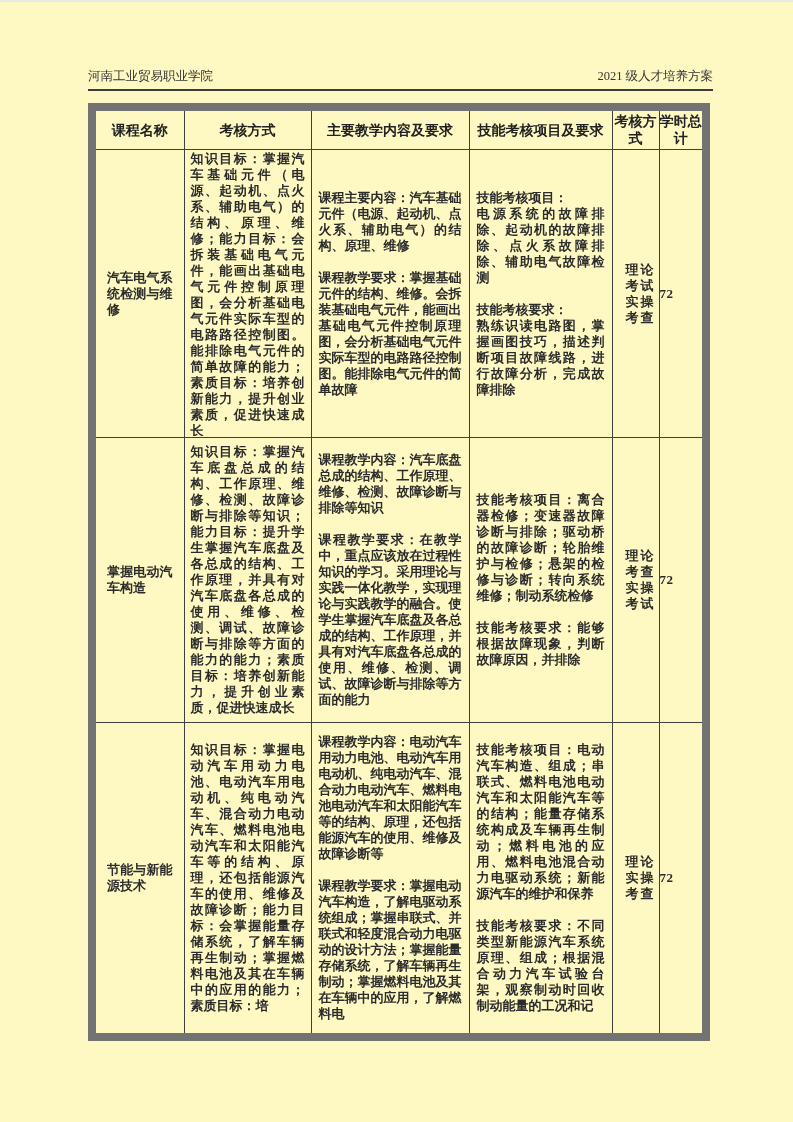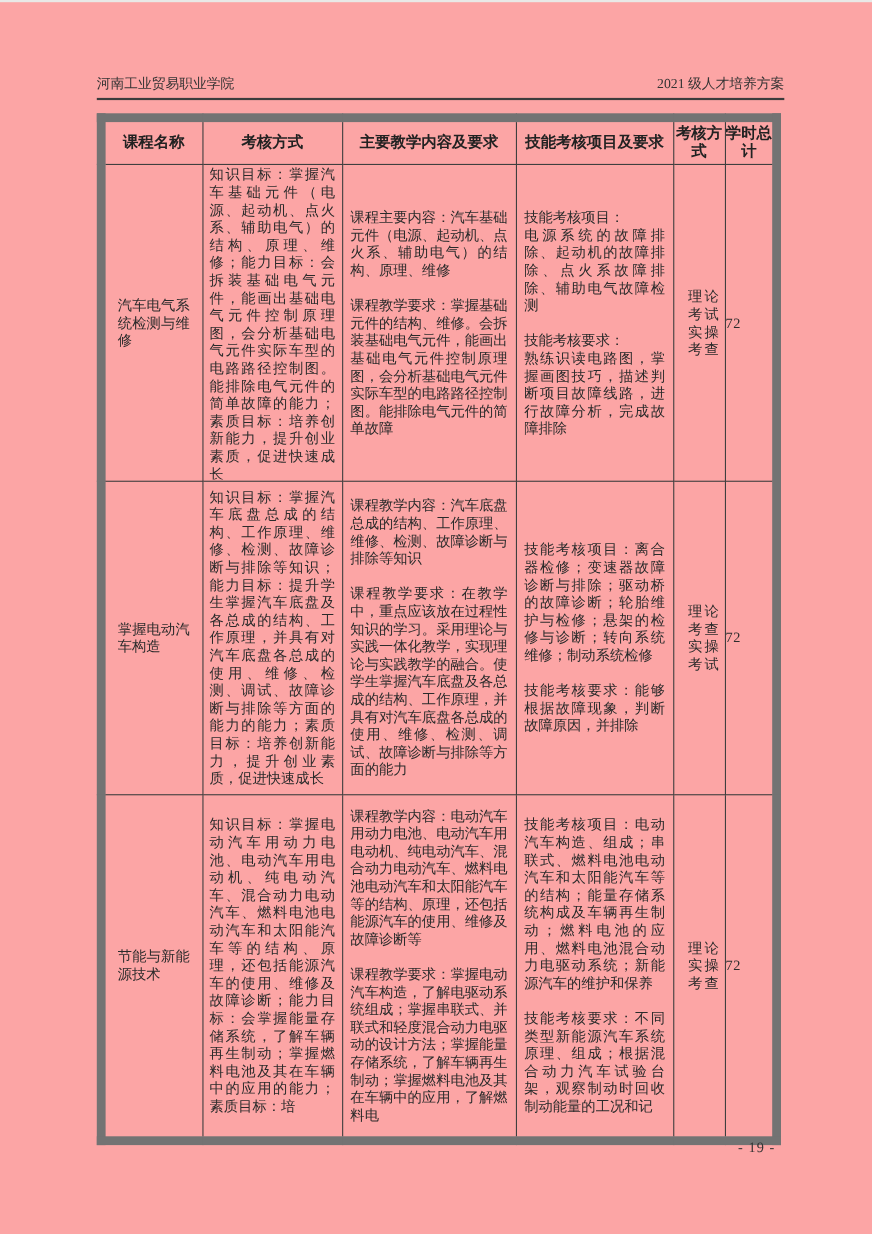--- a/index.html
+++ b/index.html
@@ -4,21 +4,21 @@
 <style>
   html, body {
     margin: 0;
     padding: 0;
     background: #ffffff;
   }
   .page {
     position: relative;
     width: 793px;
     height: 1122px;
-    background: #fca5a5;
+    background: #fef9c3;
     font-family: "Liberation Serif", "DejaVu Serif", serif;
     color: #2b2b2b;
     overflow: hidden;
   }
   .scan-edge {
     position: absolute;
     top: 0; left: 0;
     width: 100%; height: 2px;
     background: #e9e9e7;
   }
@@ -68,20 +68,21 @@
     color: #2b2b2b;
   }
   tr.r1 td { height: 287px; }
   tr.r2 td { height: 284px; }
   tr.r3 td { height: 310px; }
 
   td .cell-text {
     white-space: pre-wrap;
     text-align: justify;
     overflow: hidden;
+    font-weight: bold;
   }
   tr.r1 td .cell-text { max-height: 285px; }
   tr.r2 td .cell-text { max-height: 282px; }
   tr.r3 td .cell-text { max-height: 308px; }
 
   td.c-name  .cell-text { padding: 0 11px; }
   td.c-obj   .cell-text { padding: 0 6px; }
   td.c-cont  .cell-text { padding: 0 7px; }
   td.c-asmt  .cell-text { padding: 0 7px; }
   td.c-meth  .cell-text { padding: 0 3px; text-align: right; letter-spacing: 2px; }
@@ -208,16 +209,13 @@
 实操
 考查</div>
           </td>
         <td class="c-hours">
             <div class="cell-text">72</div>
           </td>
       </tr>
     </tbody>
   </table>
 
-  <div class="doc-footer">
-    <span>- 19 -</span>
-  </div>
 </div>
 
 </body></html>

